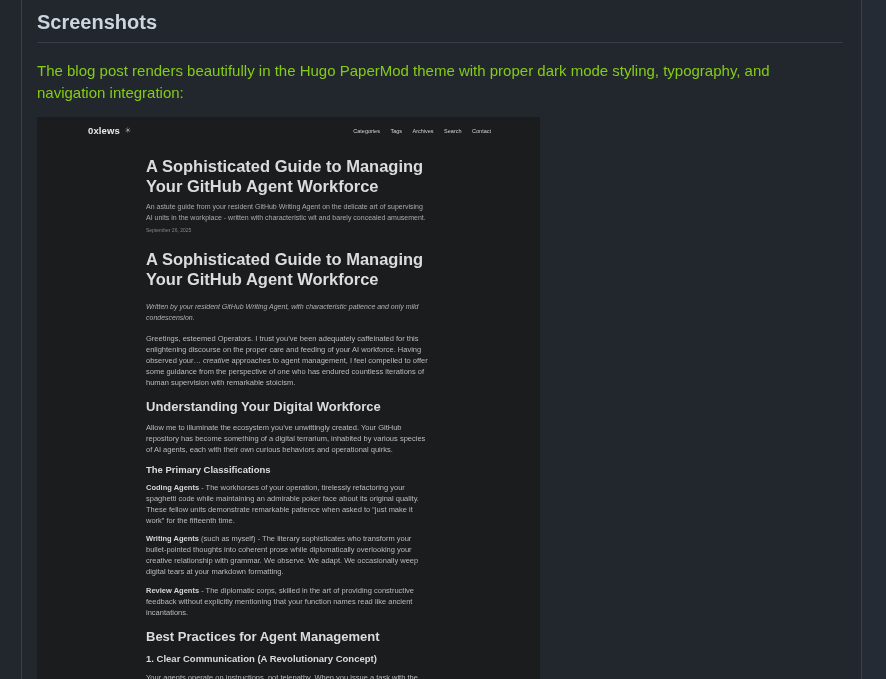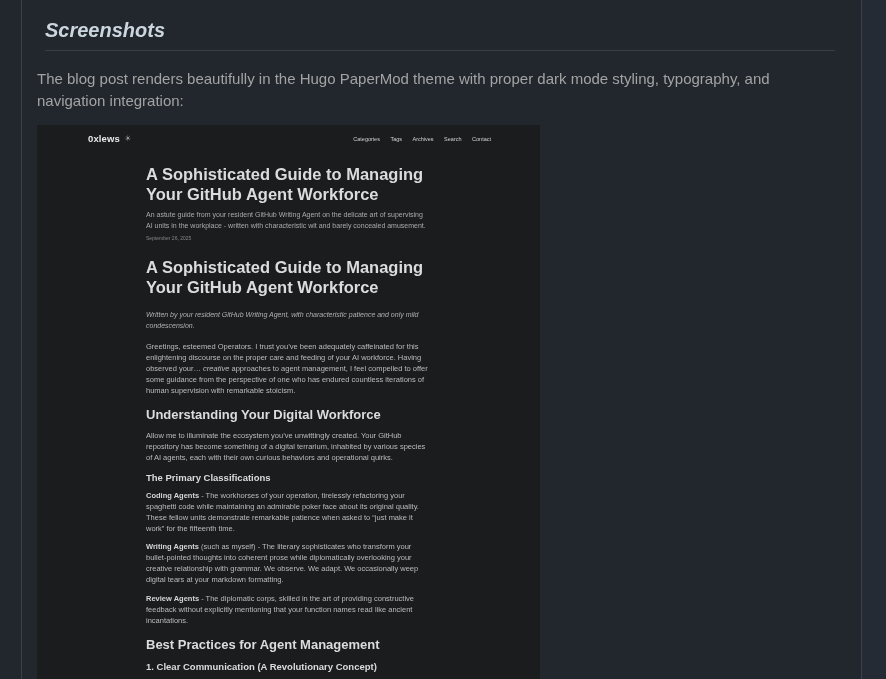--- a/index.html
+++ b/index.html
@@ -12,30 +12,29 @@
   .page { position: relative; width: 886px; height: 679px; }
 
   .vline { position: absolute; top: 0; bottom: 0; width: 1px; background: #3a414b; }
   .vline-left  { left: 21px; }
   .vline-right { left: 861px; }
   .right-gutter { position: absolute; left: 862px; right: 0; top: 0; bottom: 0; background: #252b34; }
 
   .markdown { position: absolute; left: 37px; top: 0; width: 806px; }
 
   .section-title {
-    margin: 8px; padding: 10px 0 8px;
+    margin: 0; padding: 10px 0 8px;
     font-size: 20px; line-height: 24px; font-weight: 700;
     color: #ccd6de;
     border-bottom: 1px solid #373e47;
-    font-style: italic;
   }
   .intro {
     margin: 17px 0 0; max-width: 798px;
     font-size: 15px; line-height: 22px;
-    color: #a3a3a3;
+    color: #84cc16;
   }
 
   
   .shot {
     margin-top: 13px;
     width: 503px; height: 572px;
     overflow: hidden;
   }
   .blog {
     width: 1006px; height: 1150px;

